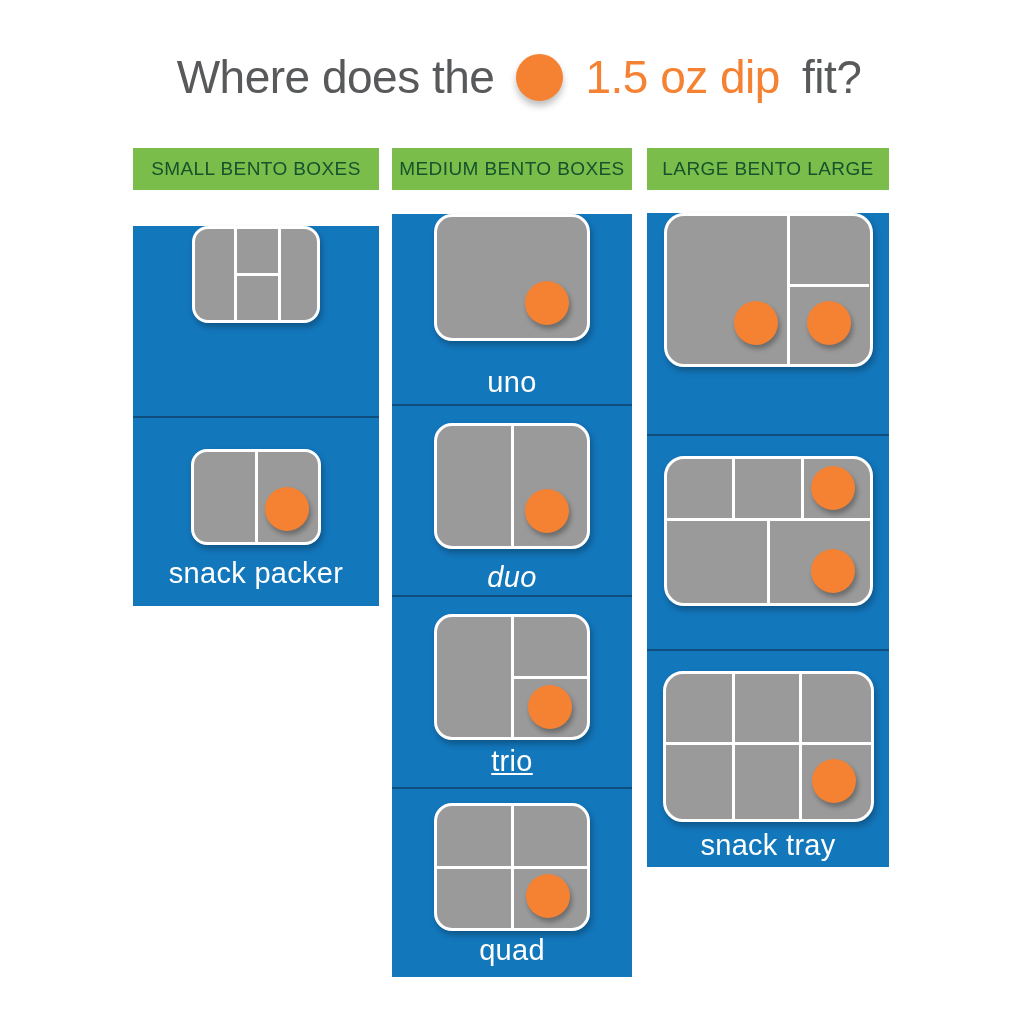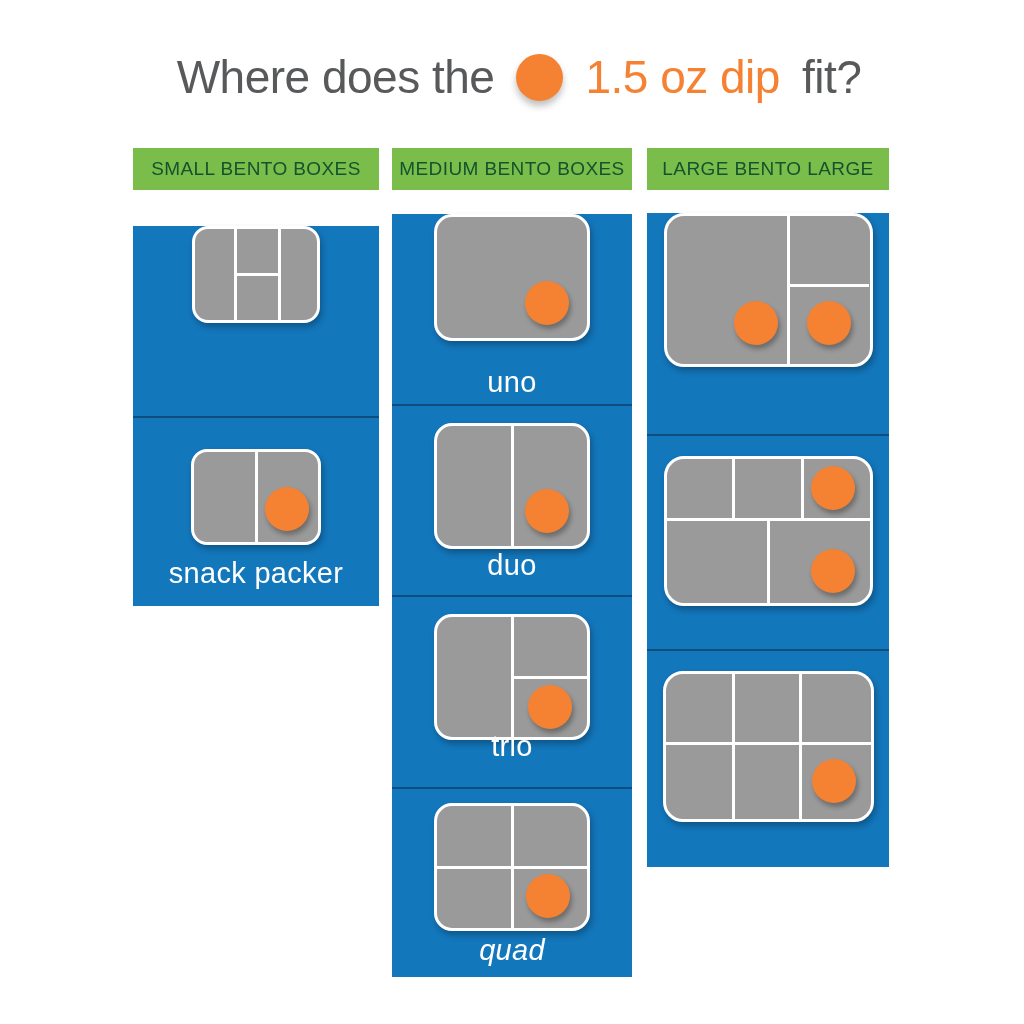--- a/index.html
+++ b/index.html
@@ -76,37 +76,37 @@
           <div class="box" style="width: 150px; height: 121px; margin-top: 24px; border-radius: 18px;">
             <div class="dot" style="left: 73%; top: 71%;"></div>
           </div>
           <div class="box-label" style="top: 149px;">uno</div>
         </div>
         <div class="card sep" style="height: 189px;">
           <div class="box" style="width: 150px; height: 120px; margin-top: 17px; border-radius: 18px;">
             <div class="divider" style="left: calc(50% - 1.5px); top: 0%; height: 100%; width: 3px;"></div>
             <div class="dot" style="left: 73%; top: 71%;"></div>
           </div>
-          <div class="box-label" style="top: 140px;">duo</div>
+          <div class="box-label" style="top: 152px; font-style: italic;">duo</div>
         </div>
         <div class="card sep" style="height: 190px;">
           <div class="box" style="width: 150px; height: 120px; margin-top: 17px; border-radius: 18px;">
             <div class="divider" style="left: calc(50.5% - 1.5px); top: 0%; height: 100%; width: 3px;"></div>
             <div class="divider" style="top: calc(50% - 1.5px); left: 50.5%; width: 49.5%; height: 3px;"></div>
             <div class="dot" style="left: 75%; top: 75%;"></div>
           </div>
-          <div class="box-label" style="top: 130px;">trio</div>
+          <div class="box-label" style="top: 145px; text-decoration: underline;">trio</div>
         </div>
         <div class="card sep" style="height: 188px;">
           <div class="box" style="width: 150px; height: 122px; margin-top: 14px; border-radius: 18px;">
             <div class="divider" style="left: calc(50% - 1.5px); top: 0%; height: 100%; width: 3px;"></div>
             <div class="divider" style="top: calc(50% - 1.5px); left: 0%; width: 100%; height: 3px;"></div>
             <div class="dot" style="left: 74%; top: 74%;"></div>
           </div>
-          <div class="box-label" style="top: 142px; font-style: italic;">quad</div>
+          <div class="box-label" style="top: 142px;">quad</div>
         </div>
       </div>
       <div class="column" style="left: 647px; width: 242px;">
         <div class="col-header">LARGE BENTO LARGE</div>
         <div class="card" style="height: 221px;">
           <div class="box" style="width: 203px; height: 148px; margin-top: 23px; border-radius: 20px;">
             <div class="divider" style="left: calc(60% - 1.5px); top: 0%; height: 100%; width: 3px;"></div>
             <div class="divider" style="top: calc(47% - 1.5px); left: 60%; width: 40%; height: 3px;"></div>
             <div class="dot" style="left: 44%; top: 72%;"></div>
             <div class="dot" style="left: 80%; top: 72%;"></div>
@@ -122,16 +122,17 @@
             <div class="dot" style="left: 82%; top: 78%;"></div>
           </div>
         </div>
         <div class="card sep" style="height: 216px;">
           <div class="box" style="width: 205px; height: 145px; margin-top: 20px; border-radius: 20px;">
             <div class="divider" style="top: calc(48% - 1.5px); left: 0%; width: 100%; height: 3px;"></div>
             <div class="divider" style="left: calc(33% - 1.5px); top: 0%; height: 100%; width: 3px;"></div>
             <div class="divider" style="left: calc(66% - 1.5px); top: 0%; height: 100%; width: 3px;"></div>
             <div class="dot" style="left: 82%; top: 74%;"></div>
           </div>
+          <div class="box-label" style="top: 175px;">snack tray</div>
         </div>
       </div>
     </div>
 </div>
 
 </body></html>

